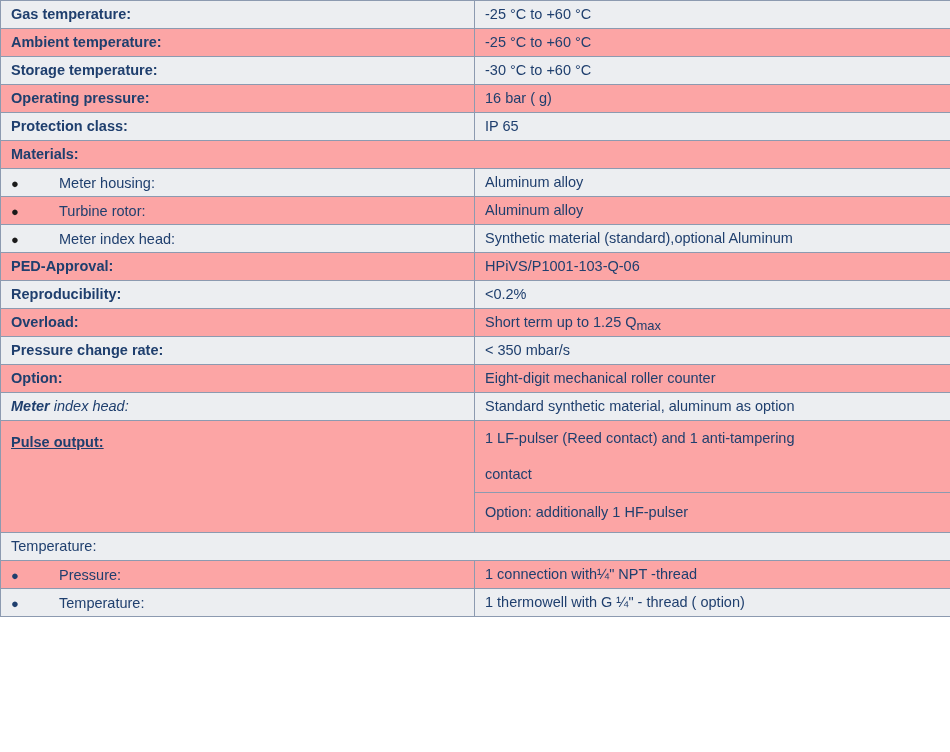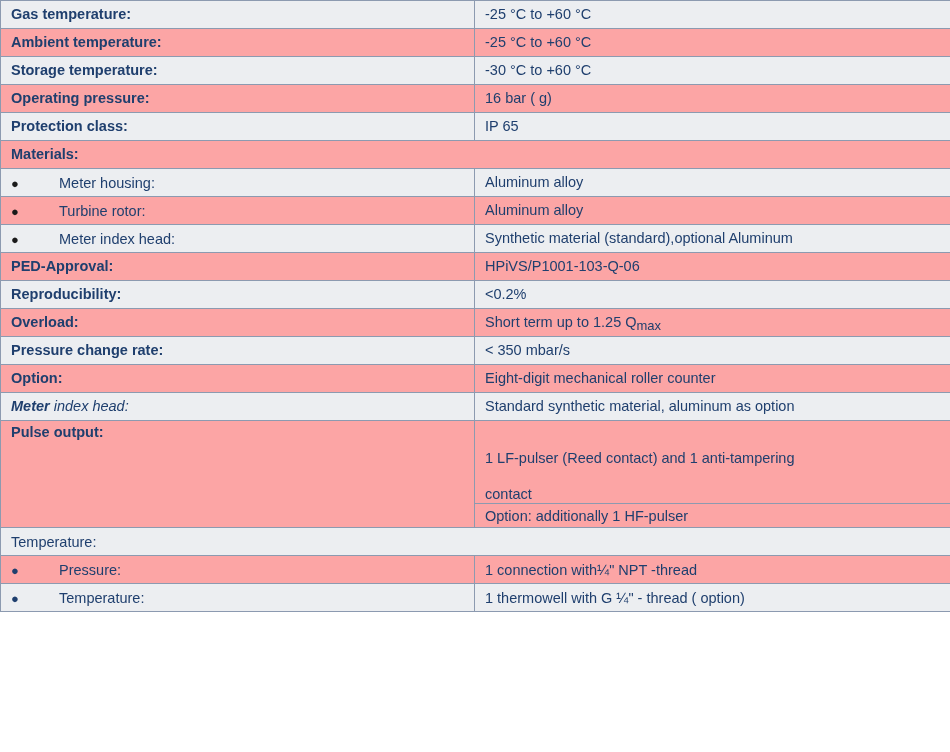--- a/index.html
+++ b/index.html
@@ -146,28 +146,28 @@
     <tr class="row-plain">
       <td class="lbl-bold">Option:</td>
       <td>Eight-digit mechanical roller counter</td>
     </tr>
     <tr class="row-shade">
       <td class="lbl-italic"><b>Meter</b><span> index head:</span></td>
       <td>Standard synthetic material, aluminum as option</td>
     </tr>
 
     <tr class="row-plain">
-      <td class="lbl-bold tall-cell" rowspan="2" style="vertical-align: top; padding-top: 2px;">Pulse output:</td>
-      <td class="no-bottom-border" style="height: 72px; vertical-align: top; padding-top: 24px;">
+      <td class="lbl-bold tall-cell" rowspan="2" style="vertical-align: top; padding-top: 12px; text-decoration: underline;">Pulse output:</td>
+      <td class="no-bottom-border" style="height: 72px; vertical-align: top; padding-top: 4px;">
         <span class="pulse-line-1">1 LF-pulser (Reed contact) and 1 anti-tampering</span>
         <span class="pulse-line-2">contact</span>
       </td>
     </tr>
     <tr class="row-plain">
-      <td style="height: 24px;">Option: additionally 1 HF-pulser</td>
+      <td style="height: 40px;">Option: additionally 1 HF-pulser</td>
     </tr>
 
     <tr class="row-shade">
       <td class="lbl-plain full-span" colspan="2">Temperature:</td>
     </tr>
     <tr class="row-plain">
       <td class="bullet-cell">
         <span class="bullet dot-blue">●</span><span class="bullet-text">Pressure:</span>
       </td>
       <td>1 connection with¼" NPT -thread</td>

